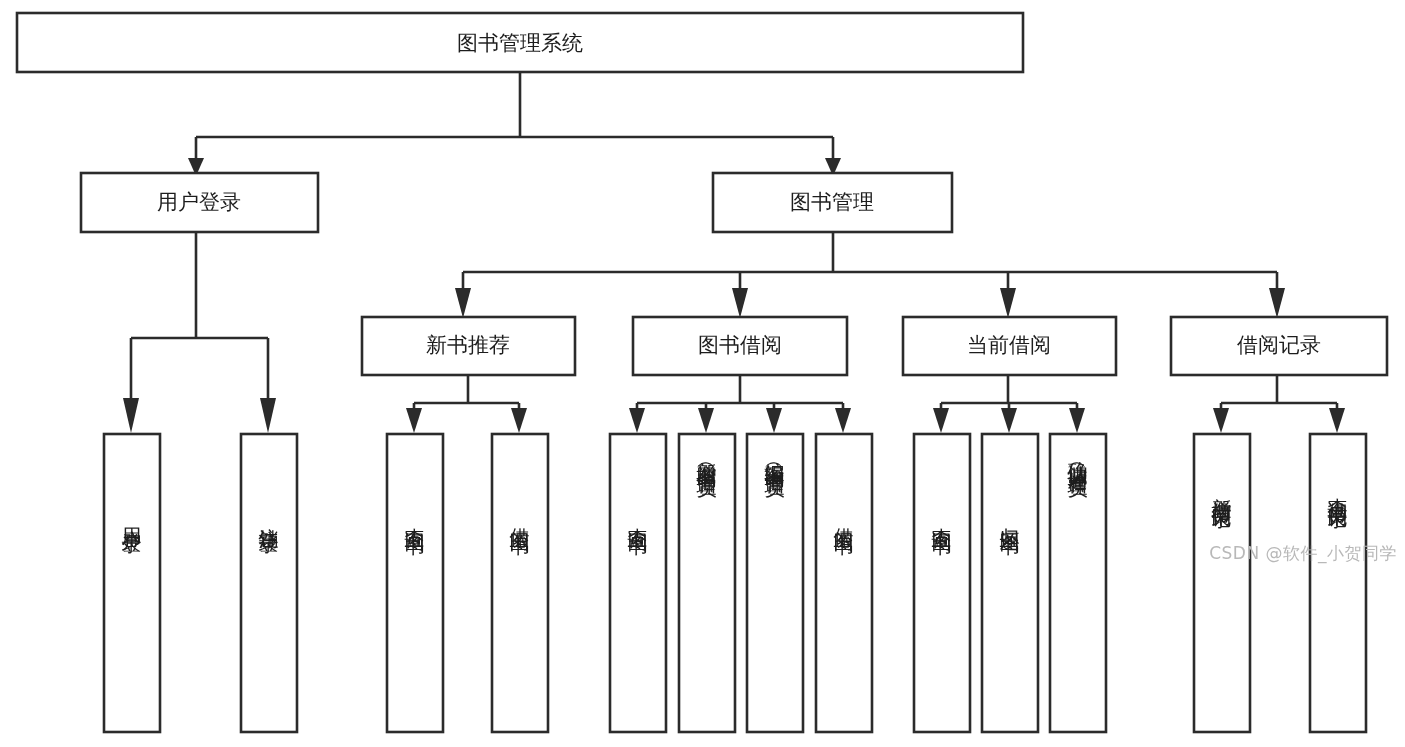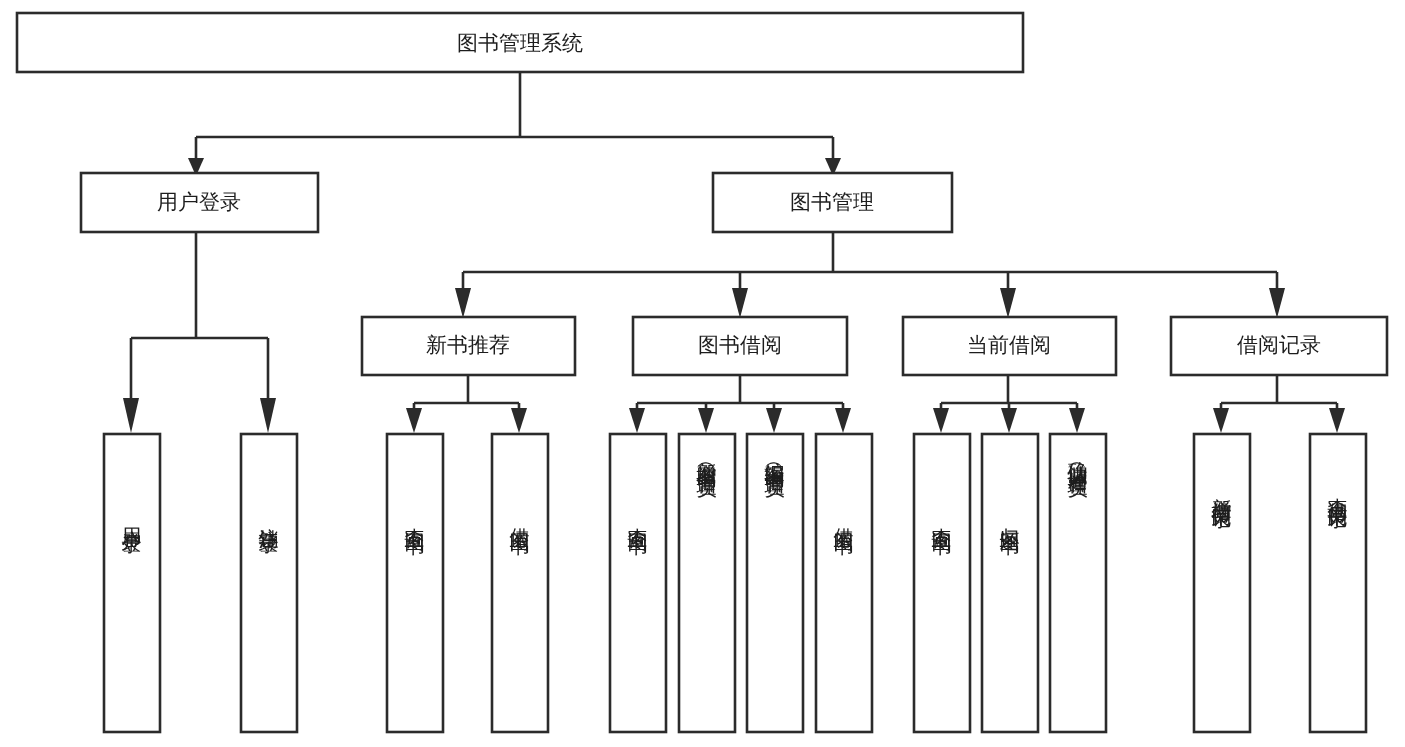--- a/index.html
+++ b/index.html
@@ -220,14 +220,15 @@
   <div class="vlabel-wrap" style="left:1050px; top:434px; width:56px; height:298px; padding-top:12px;">
     <span class="vlabel">确认归还（管理员）</span>
   </div>
   <div class="vlabel-wrap" style="left:1194px; top:434px; width:56px; height:298px; padding-top:48px;">
     <span class="vlabel">新增借阅记录</span>
   </div>
   <div class="vlabel-wrap" style="left:1310px; top:434px; width:56px; height:298px; padding-top:48px;">
     <span class="vlabel">查询借阅记录</span>
   </div>
 
+  <div class="watermark">CSDN @软件_小贺同学</div>
 
 </div>
 
 </body></html>

